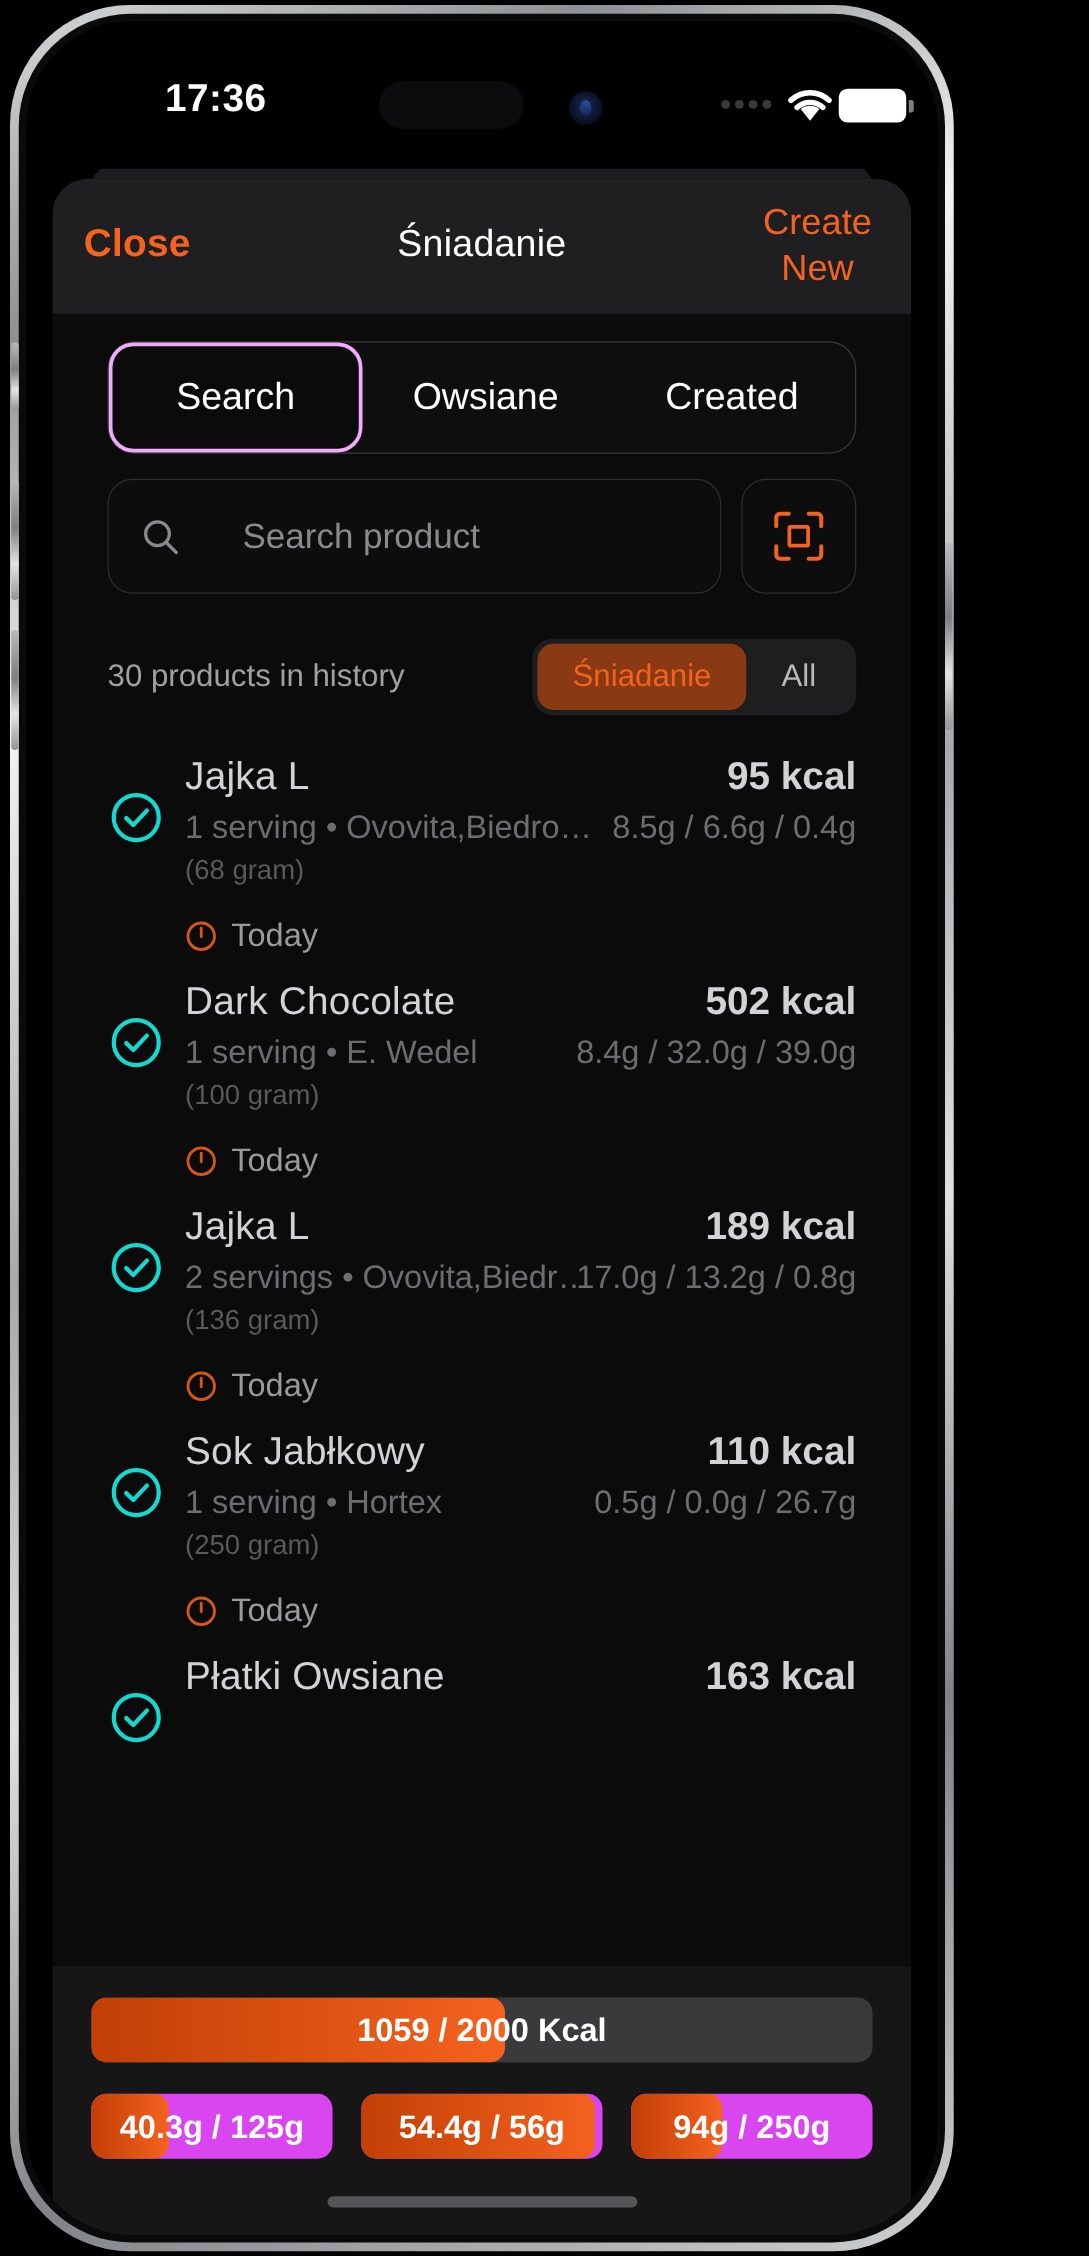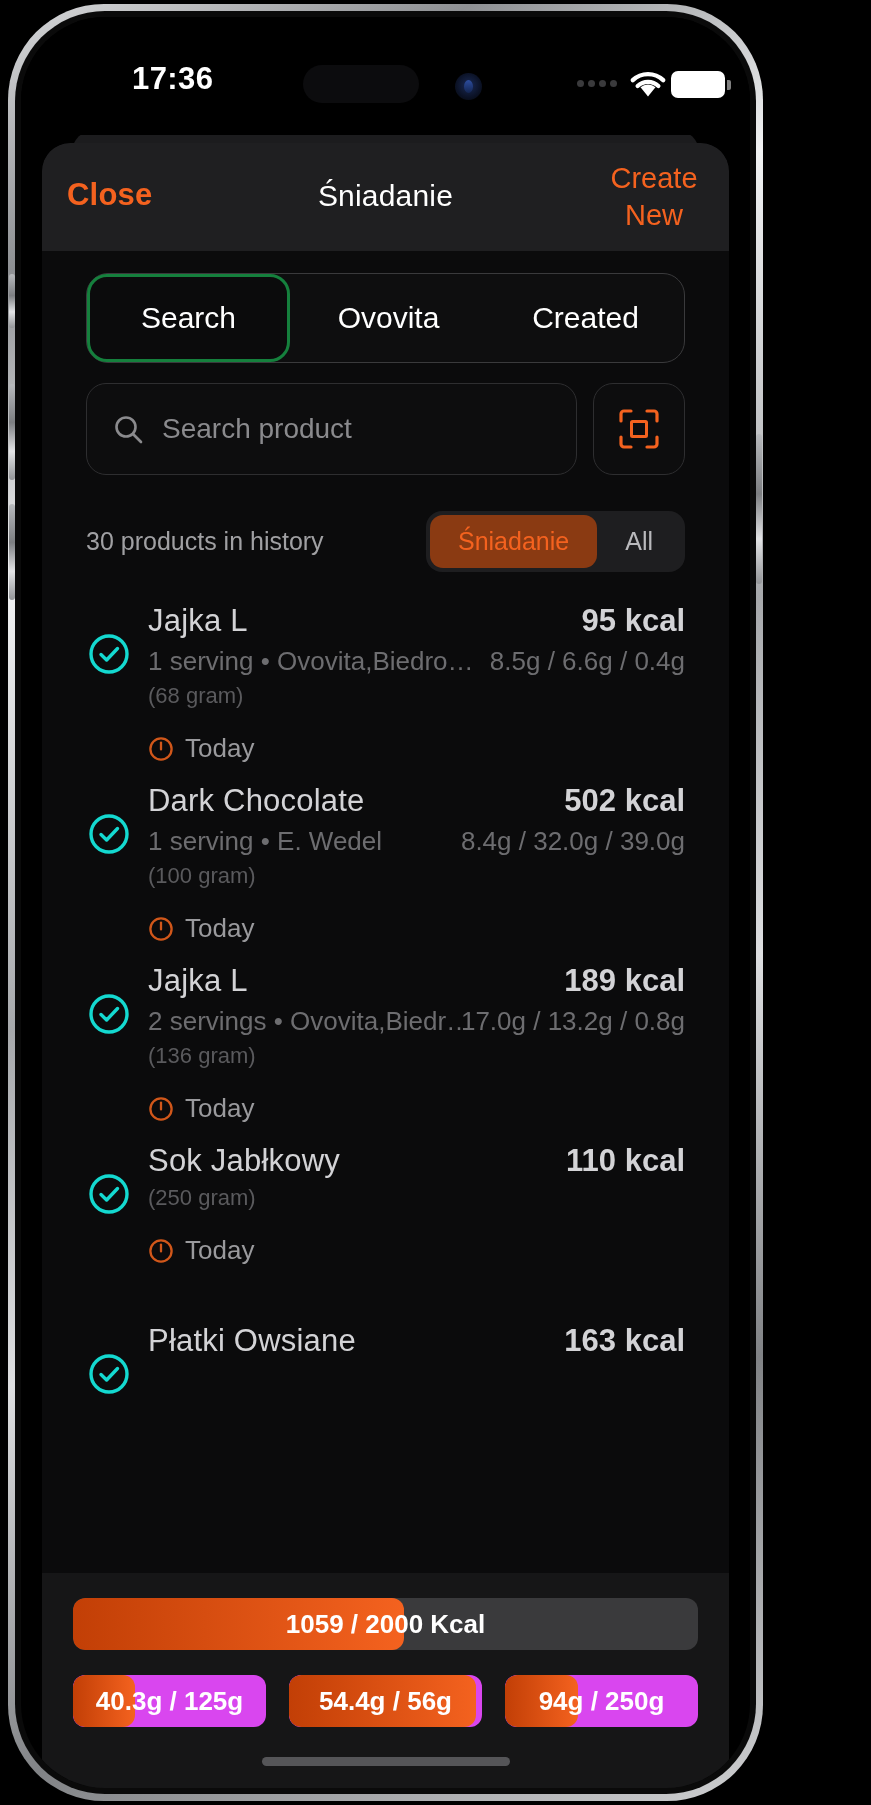--- a/index.html
+++ b/index.html
@@ -146,39 +146,39 @@
     border-radius: 22px;
     display: flex; align-items: center;
   }
   .seg-tab {
     flex: 1; height: 100%;
     display: flex; align-items: center; justify-content: center;
     font-size: 30px; color: #ffffff; cursor: pointer;
     border-radius: 20px;
   }
   .seg-tab.active {
-    border: 3px solid #15803d;
+    border: 3px solid #f0abfc;
     background: #0b0b0c;
   }
 
   
   #search-row {
     position: absolute; left: 44px; right: 44px; top: 240px;
     height: 92px; display: flex; gap: 16px;
   }
   #search-input-wrap {
     flex: 1; height: 100%;
     border: 1px solid #2e2e30; border-radius: 20px;
     display: flex; align-items: center; padding-left: 26px; gap: 18px;
     background: #0d0d0e;
   }
   #search-input {
     flex: 1; background: transparent; border: none; outline: none;
     font-family: "Liberation Sans", sans-serif;
-    font-size: 28px; color: #e6e6e6;
+    font-size: 28px; color: #e6e6e6; margin-left: 32px;
   }
   #search-input::placeholder { color: #8a8a8d; }
   #scan-button {
     width: 92px; height: 100%;
     border: 1px solid #2e2e30; border-radius: 20px;
     display: flex; align-items: center; justify-content: center;
     background: #0d0d0e; cursor: pointer;
   }
 
   
@@ -324,21 +324,21 @@
           <div id="close-button">Close</div>
           <div id="sheet-title">Śniadanie</div>
           <div id="create-new-button">
             <div>Create</div>
             <div>New</div>
           </div>
         </div>
 
         <div id="segmented-tabs">
           <div class="seg-tab active">Search</div>
-          <div class="seg-tab">Ovovita</div>
+          <div class="seg-tab">Owsiane</div>
           <div class="seg-tab">Created</div>
         </div>
 
         <div id="search-row">
           <div id="search-input-wrap">
             <svg width="31" height="31" viewBox="0 0 31 31">
               <circle cx="13" cy="13" r="9.5" stroke="#8a8a8d" stroke-width="2.6" fill="none"></circle>
               <line x1="20" y1="20" x2="28" y2="28" stroke="#8a8a8d" stroke-width="2.6" stroke-linecap="round"></line>
             </svg>
             <input id="search-input" type="text" placeholder="Search product" style="">
@@ -442,20 +442,24 @@
           <div class="product-row">
             <svg class="row-check" viewBox="0 0 42 42">
               <circle cx="21" cy="21" r="18" stroke="#14d9d0" stroke-width="3.4" fill="none"></circle>
               <path d="M13 21.5 L18.6 27 L29.5 15.5" stroke="#14d9d0" stroke-width="3.4" fill="none" stroke-linecap="round" stroke-linejoin="round"></path>
             </svg>
             <div class="row-body">
               <div class="row-top">
                 <span class="row-name">Sok Jabłkowy</span>
                 <span class="row-kcal">110 kcal</span>
               </div>
+              <div class="row-sub">
+                <span class="row-serving">1 serving • Hortex</span>
+                <span class="row-macros">0.5g / 0.0g / 26.7g</span>
+              </div>
               <div class="row-gram">(250 gram)</div>
               <div class="row-date">
                 <svg width="26" height="26" viewBox="0 0 26 26">
                   <circle cx="13" cy="13" r="10.6" stroke="#d1571a" stroke-width="2.3" fill="none"></circle>
                   <line x1="13" y1="6.6" x2="13" y2="13.4" stroke="#d1571a" stroke-width="2.3" stroke-linecap="round"></line>
                 </svg>
                 <span class="row-date-text">Today</span>
               </div>
             </div>
           </div>

